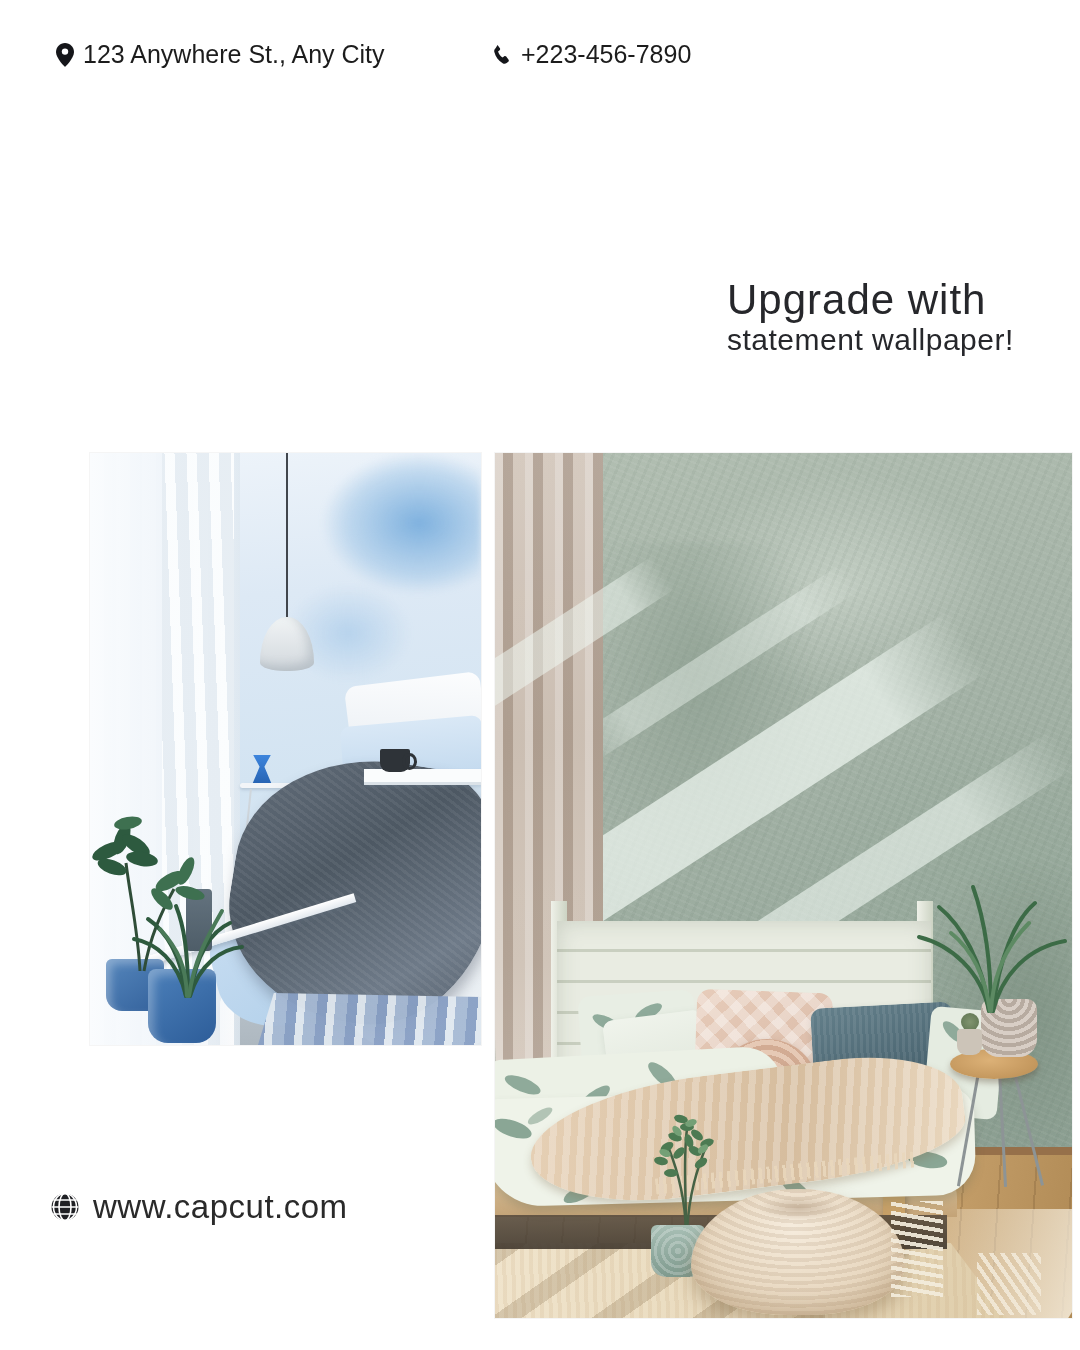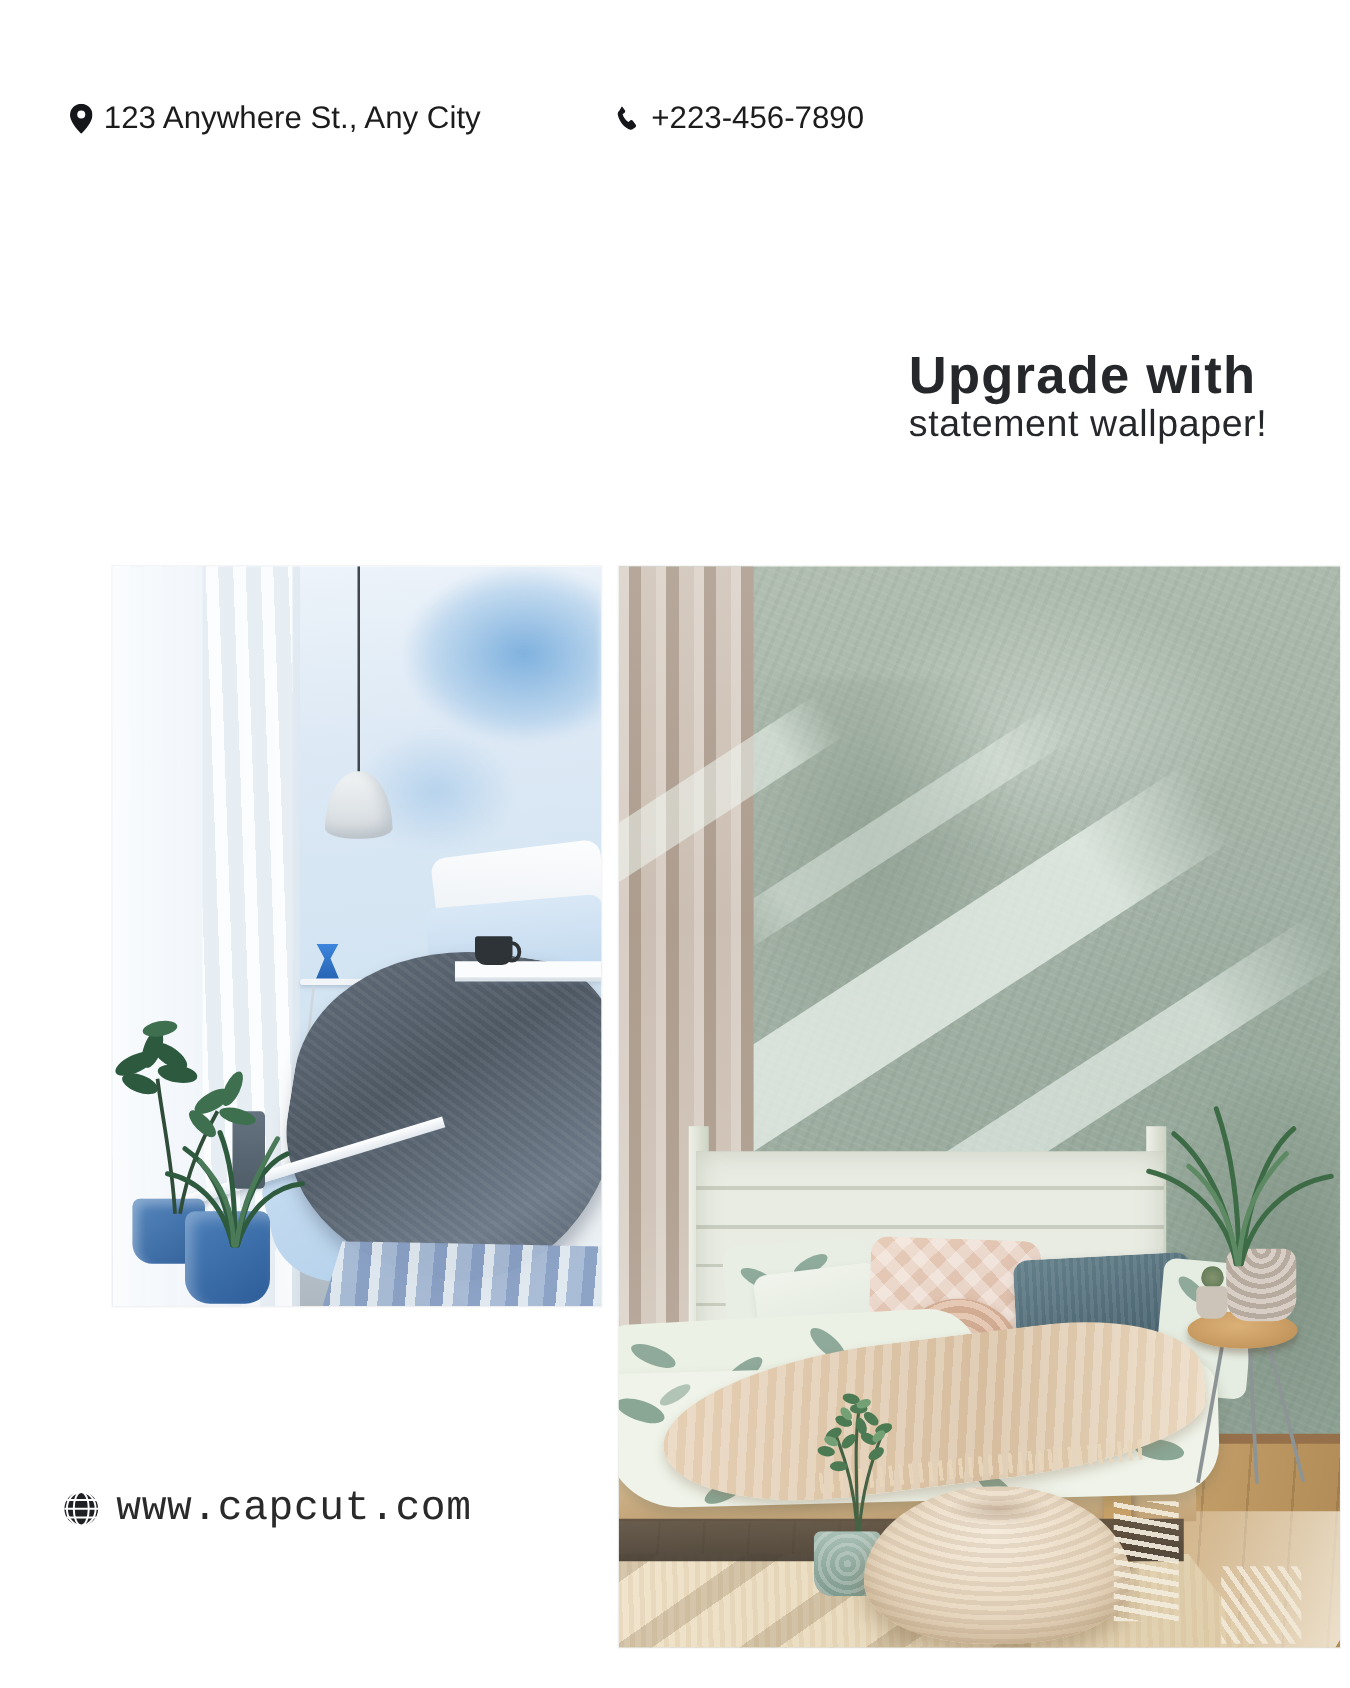--- a/index.html
+++ b/index.html
@@ -1,35 +1,35 @@
 <!DOCTYPE html>
 <html><head>
 <meta charset="utf-8">
 <style>
   html,body{margin:0;padding:0;background:#ffffff;}
   .poster{position:relative;width:1080px;height:1350px;background:#ffffff;overflow:hidden;
           font-family:"Liberation Sans","DejaVu Sans",sans-serif;color:#1e1f23;}
 
   
-  .contact{position:absolute;display:flex;align-items:center;gap:9px;font-size:25px;color:#1c1c1c;margin-top:40px;}
+  .contact{position:absolute;display:flex;align-items:center;gap:9px;font-size:25px;color:#1c1c1c;}
   .contact svg{display:block;}
   .contact-address{left:56px;top:40px;}
   .contact-phone{left:492px;top:40px;}
 
   
   .headline{position:absolute;left:46px;top:208px;font-family:"Liberation Serif","DejaVu Serif",serif;
             font-size:152px;line-height:1;letter-spacing:-2px;color:#16161c;white-space:nowrap;}
   .brand{position:absolute;left:727px;top:184px;font-size:57px;font-weight:700;letter-spacing:1px;color:#191b20;}
-  .tag1{position:absolute;left:727px;top:276px;font-size:42px;font-weight:700;letter-spacing:1px;color:#26272b;}
+  .tag1{position:absolute;left:727px;top:276px;font-size:42px;font-weight:400;letter-spacing:1px;color:#26272b;}
   .tag2{position:absolute;left:727px;top:323px;font-size:30px;font-weight:400;letter-spacing:.5px;color:#26272b;}
 
   
   .footer-msg{position:absolute;left:53px;top:1078px;font-size:25px;line-height:31px;color:#26272b;}
   .website{position:absolute;left:50px;top:1188px;display:flex;align-items:center;gap:13px;}
-  .website .url{font-size:33px;letter-spacing:.5px;color:#2a2a2a;font-family:Liberation Mono, monospace;}
+  .website .url{font-size:33px;letter-spacing:.5px;color:#2a2a2a;}
 
   
   .photo{position:absolute;overflow:hidden;box-shadow:0 0 0 1px rgba(0,0,0,.04);}
   .photo-left{left:50px;top:437px;width:391px;height:592px;}
   .photo-right{left:455px;top:437px;width:577px;height:865px;}
   .photo *{position:absolute;}
 
   
   .lp-wall{inset:0;background:linear-gradient(175deg,#eef4fa 0%,#dde9f5 25%,#d3e4f2 55%,#dfeaf4 100%);}
   .lp-splash{left:170px;top:0;width:221px;height:250px;filter:blur(3px);

